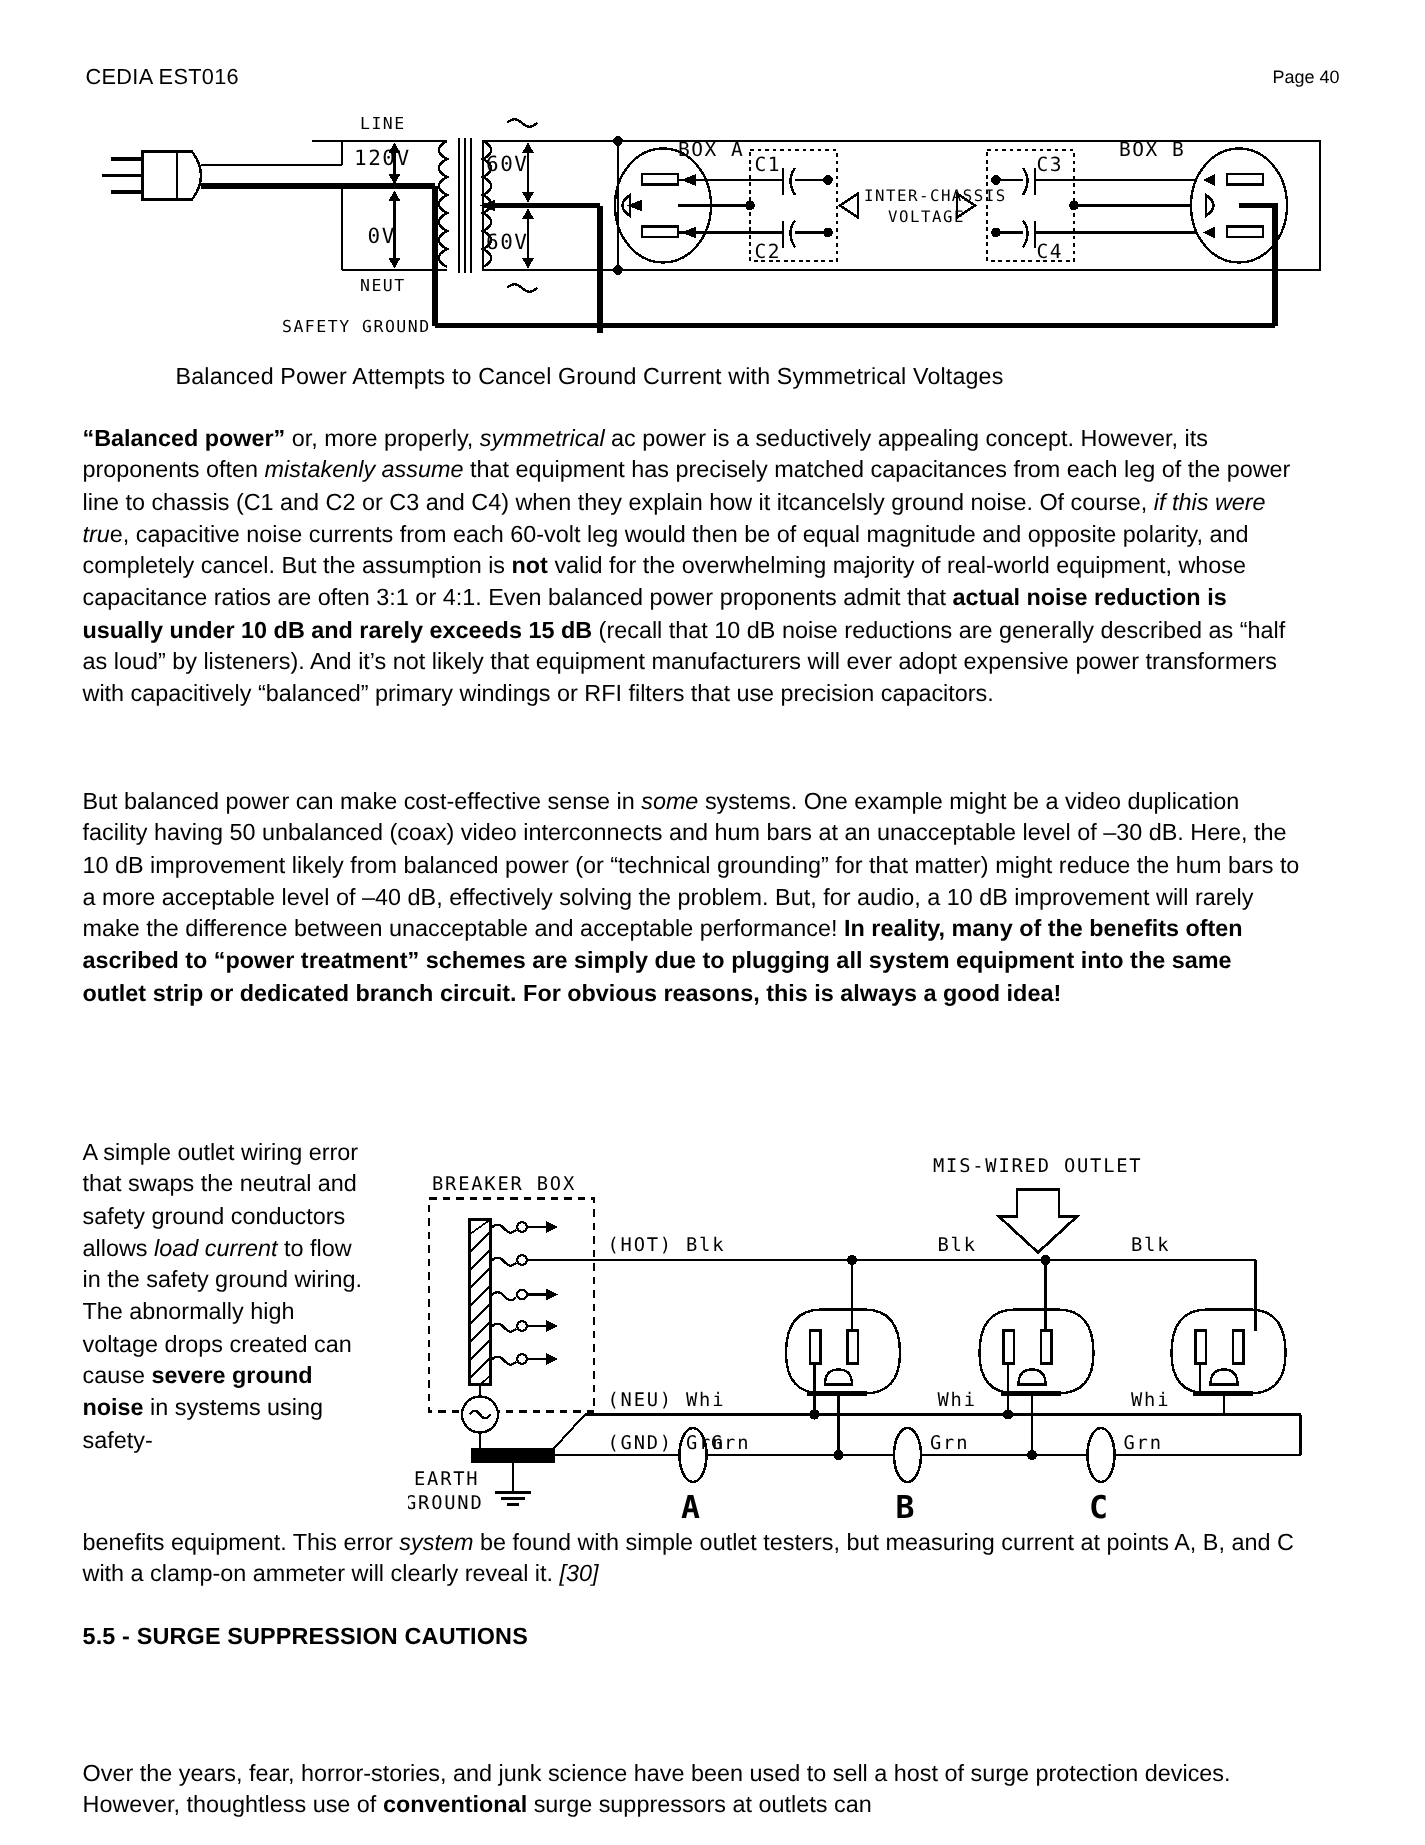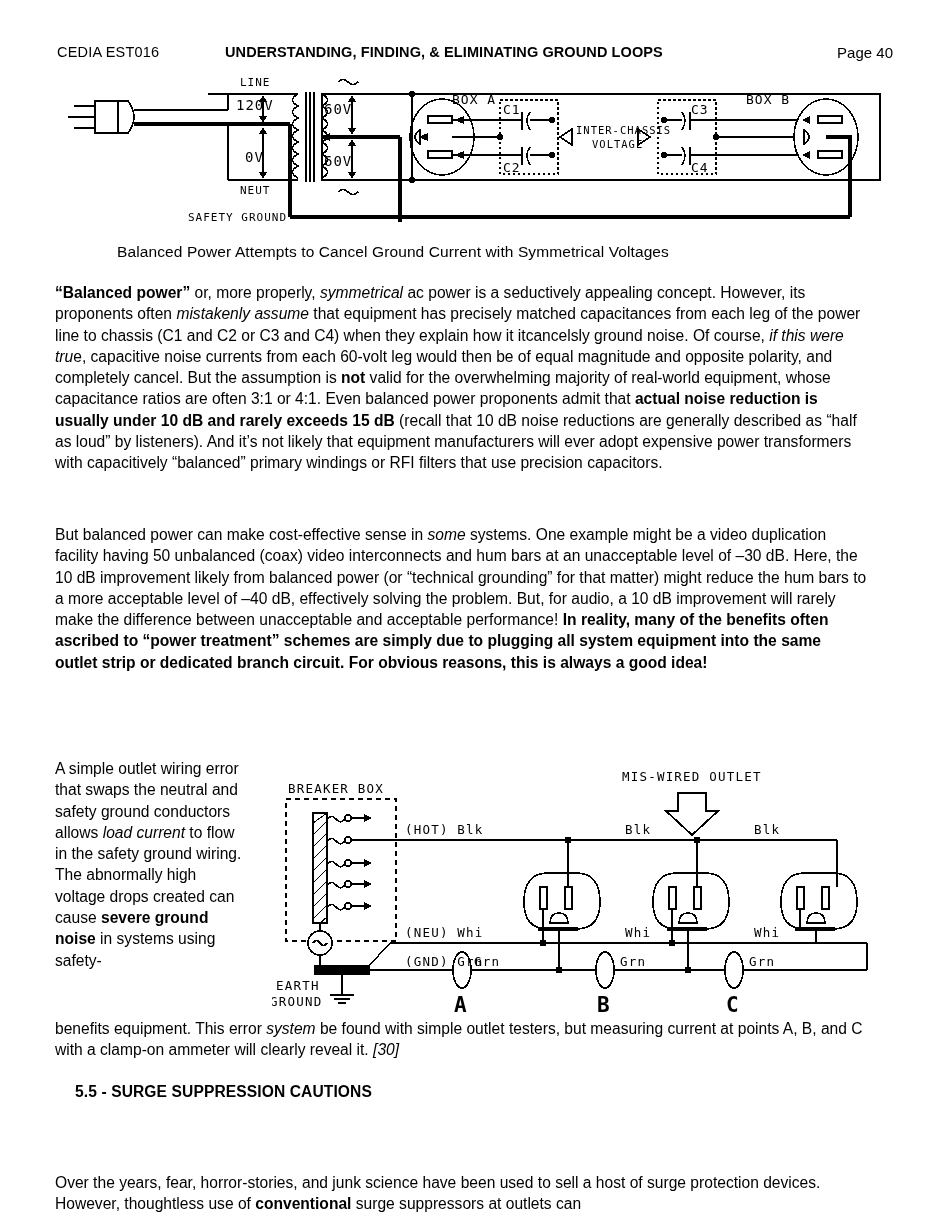--- a/index.html
+++ b/index.html
@@ -35,21 +35,21 @@
     position: absolute;
     left: 225px; top: 0;
     font-size: 14.5px;
     font-weight: bold;
     letter-spacing: 0.1px;
     white-space: nowrap;
   }
   .hdr-right {
     position: absolute;
     right: 57px; top: 0;
-    font-size: 15px;
+    font-size: 12px;
     white-space: nowrap;
   }
 
   
   .figure-top {
     position: absolute;
     left: 60px; top: 72px;
     width: 830px; height: 158px;
   }
   .figure-bottom {
@@ -86,38 +86,36 @@
     font-size: 15.6px;
     line-height: 21.3px;
   }
 
   .section-head {
     position: absolute;
     left: 55px; top: 1083px;
     font-size: 15.6px;
     font-weight: bold;
     letter-spacing: 0.1px;
-    margin-left: 20px;
   }
 
   b, strong { font-weight: bold; }
   i, em { font-style: italic; text-align: right; }
 
   svg { display: block; }
   svg text {
     font-family: "DejaVu Sans Mono", "Liberation Mono", monospace;
     fill: #000;
   }
 </style>
 </head>
 <body>
 
 <div class="page-header">
   <div class="hdr-left">CEDIA EST016</div>
-  <div class="hdr-center">UNDERSTANDING, FINDING, &amp; ELIMINATING GROUND LOOPS</div>
   <div class="hdr-right">Page 40</div>
 </div>
 
 <div class="figure-top">
 <svg viewBox="0 0 830 158" width="830" height="158">
   <g fill="none" stroke="#000" stroke-width="1.6" shape-rendering="crispEdges">
 
     <g>
       <path d="M58 30 L58 60 Q78 45 58 30 Z" fill="#000" stroke="none"></path>
       <rect x="35" y="29" width="24" height="32" fill="#fff" stroke="#000" stroke-width="1.6"></rect>

